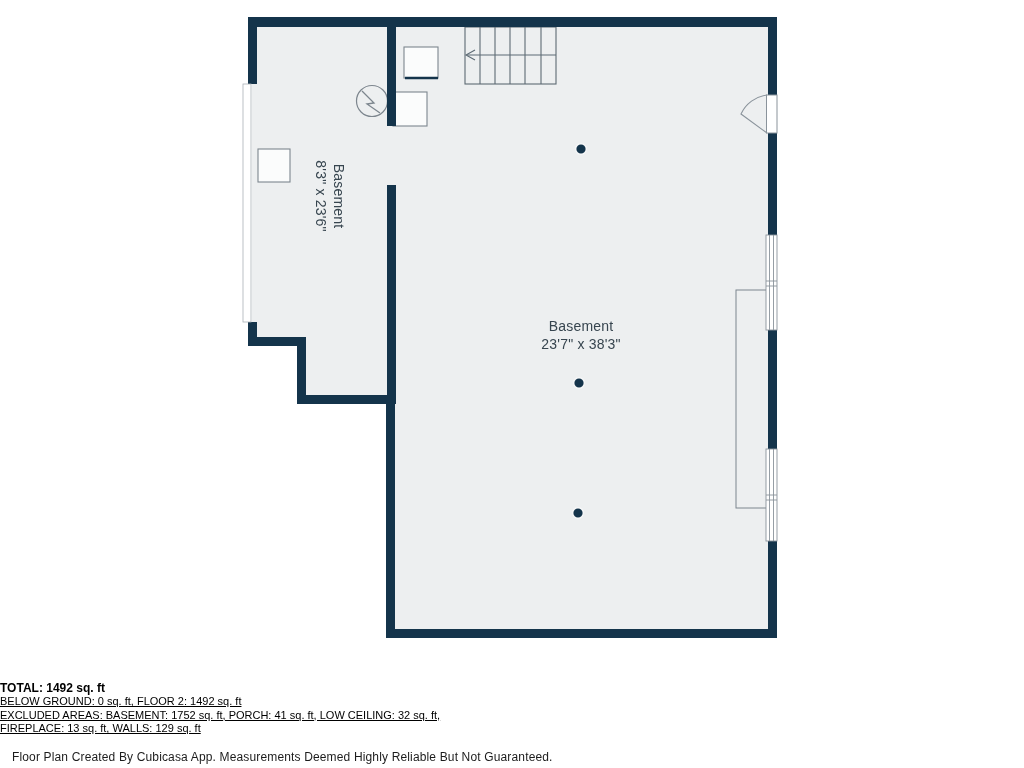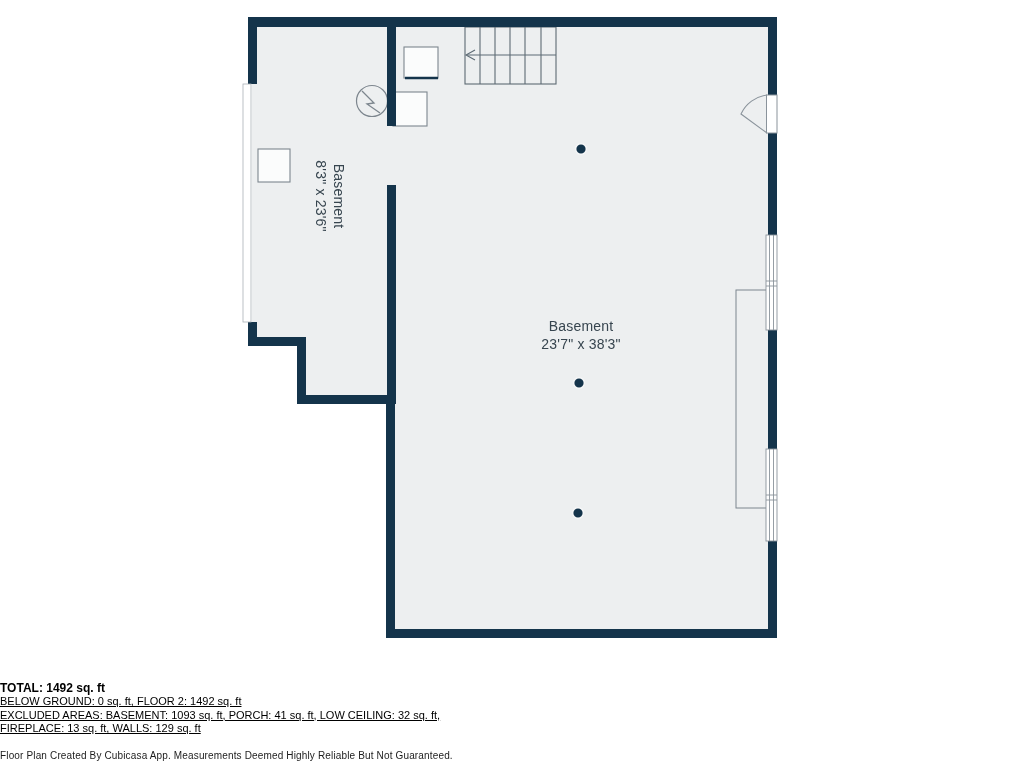--- a/index.html
+++ b/index.html
@@ -8,21 +8,21 @@
   #plan-svg{position:absolute;left:0;top:0;}
   .room-label{position:absolute;text-align:center;color:#37454f;line-height:1.32;
               font-size:14px;letter-spacing:.2px;white-space:nowrap;}
   .room-label .rname{display:block;}
   .room-label .rdims{display:block;}
   #label-main{left:581px;top:335px;transform:translate(-50%,-50%);}
   #label-small{left:330px;top:196px;transform:translate(-50%,-50%) rotate(90deg);}
   #footer{position:absolute;left:0;top:681px;width:900px;text-align:left;color:#000;}
   #footer .f-total{font-size:12px;font-weight:bold;line-height:14px;}
   #footer .f-line{font-size:11px;line-height:13.5px;text-decoration:underline;}
-  #footer .f-disclaimer{font-size:10px;color:#1c1c1c;margin-top:14px;letter-spacing:.15px;}
+  #footer .f-disclaimer{font-size:12px;color:#1c1c1c;margin-top:14px;letter-spacing:.15px;padding-left:12px;}
 </style>
 </head>
 <body>
 
 <div id="stage">
 
   <svg id="plan-svg" width="1024" height="768" viewBox="0 0 1024 768">
 
     <g>
       <polygon points="252,22 772,22 772,634 390,634 390,400 302,400 302,341 252,341" fill="#edeff0"></polygon>
@@ -106,18 +106,18 @@
   </div>
 
   <div class="room-label" id="label-small">
     <span class="rname">Basement</span>
     <span class="rdims">8'3" x 23'6"</span>
   </div>
 
   <div id="footer">
     <div class="f-total">TOTAL: 1492 sq. ft</div>
     <div class="f-line">BELOW GROUND: 0 sq. ft, FLOOR 2: 1492 sq. ft</div>
-    <div class="f-line">EXCLUDED AREAS: BASEMENT: 1093 sq. ft, PORCH: 41 sq. ft, LOW CEILING: 32 sq. ft,</div>
+    <div class="f-line">EXCLUDED AREAS: BASEMENT: 1752 sq. ft, PORCH: 41 sq. ft, LOW CEILING: 32 sq. ft,</div>
     <div class="f-line">FIREPLACE: 13 sq. ft, WALLS: 129 sq. ft</div>
     <div class="f-disclaimer">Floor Plan Created By Cubicasa App. Measurements Deemed Highly Reliable But Not Guaranteed.</div>
   </div>
 
 </div>
 
 </body></html>

